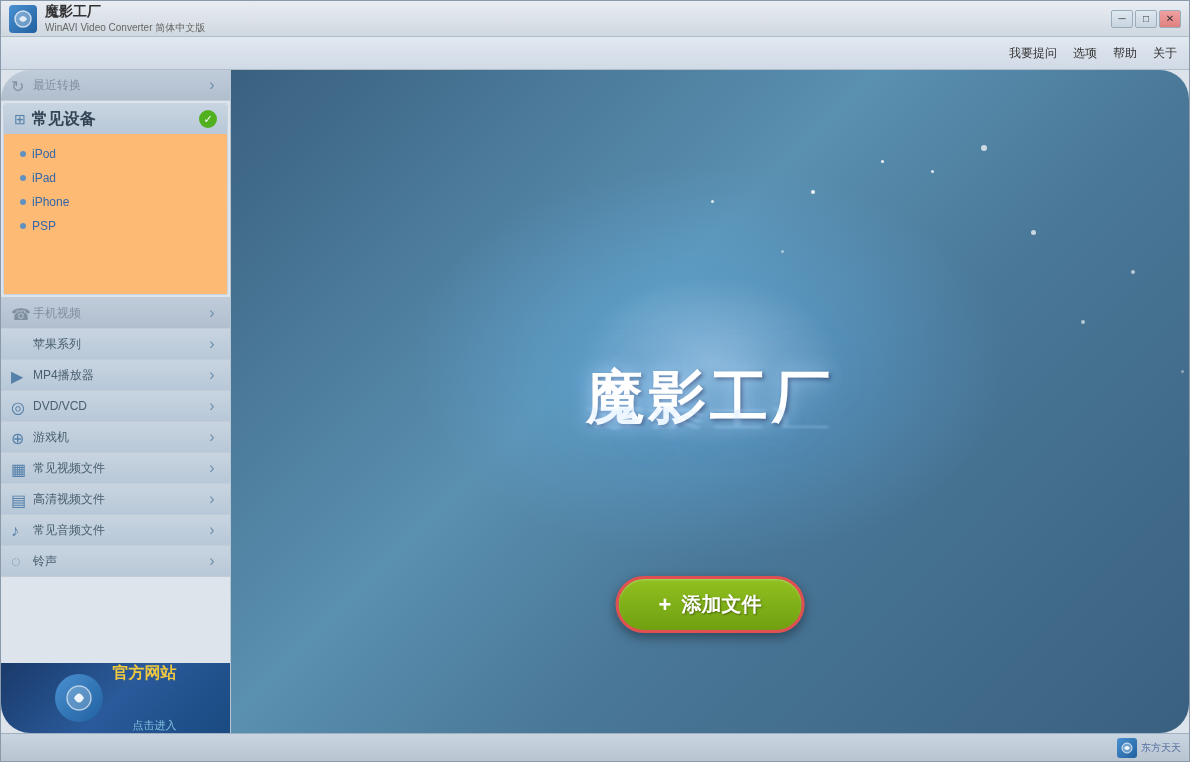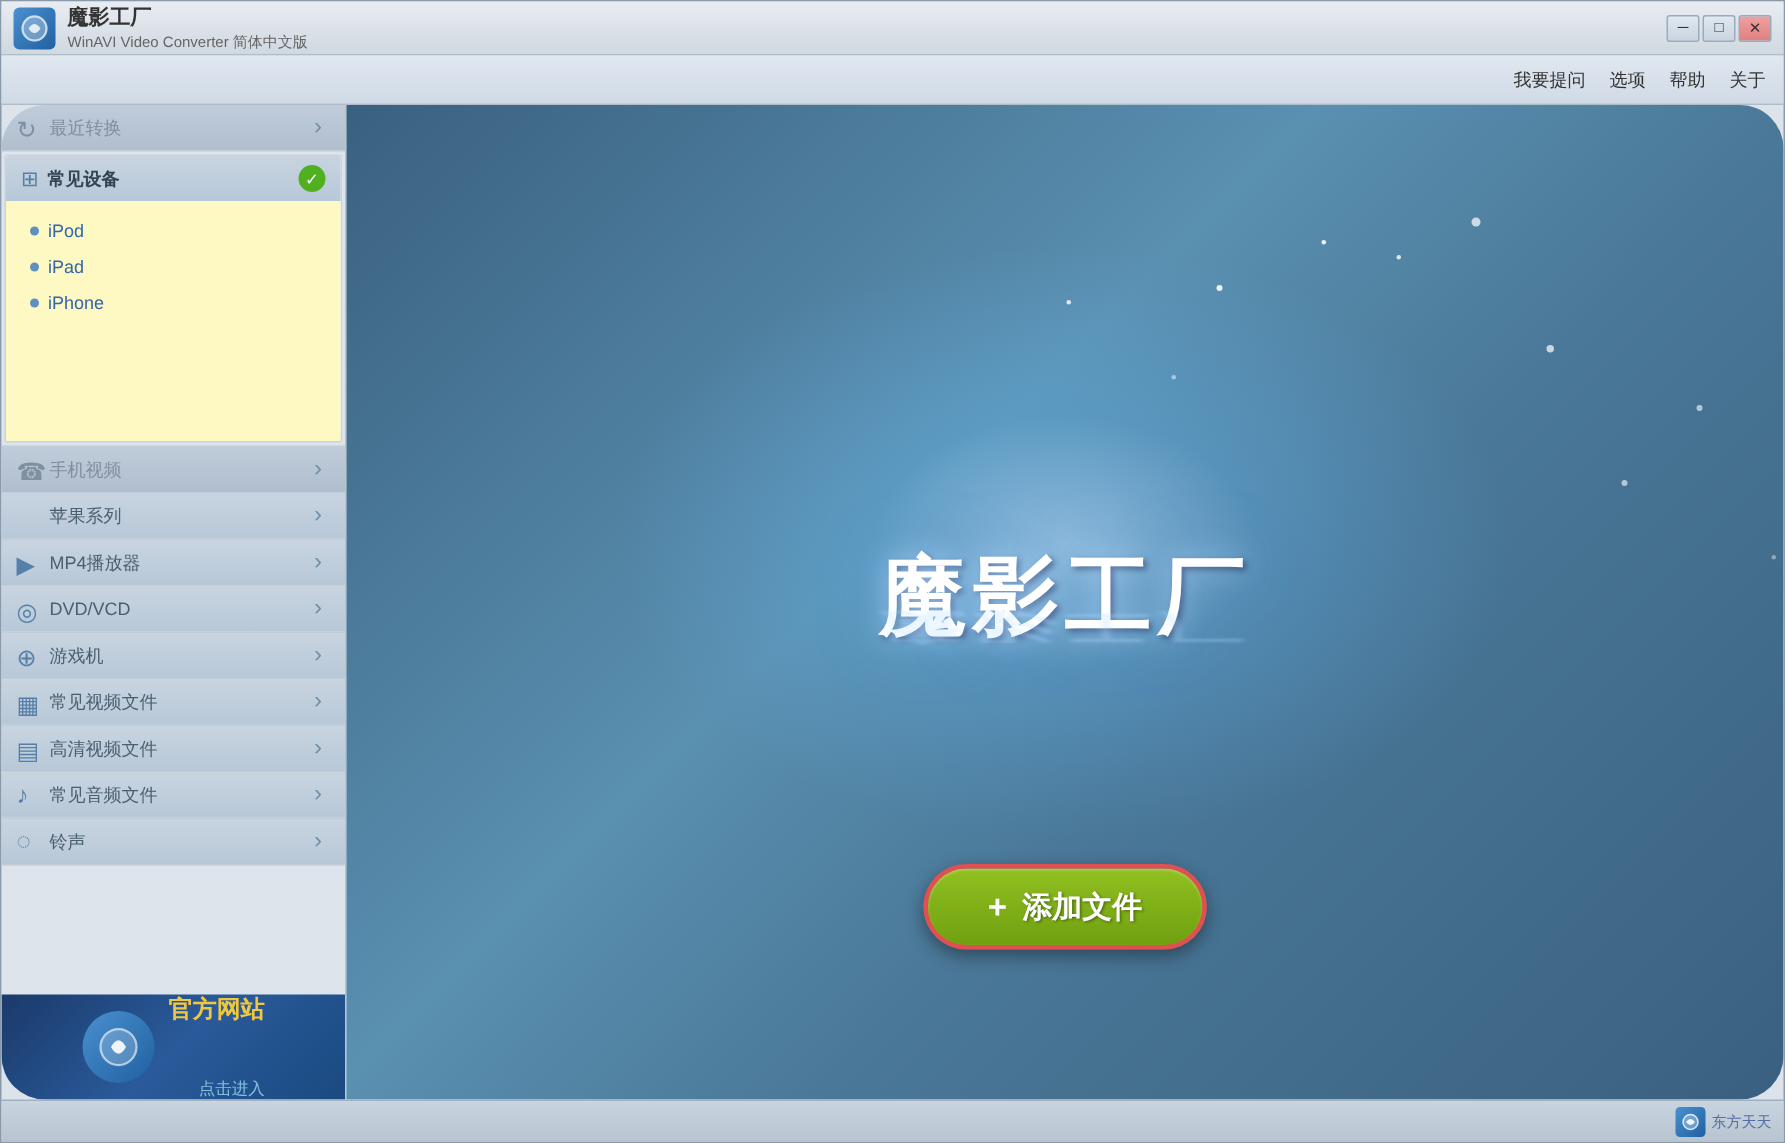--- a/index.html
+++ b/index.html
@@ -175,41 +175,41 @@
       gap: 6px;
       border-radius: 2px 2px 0 0;
     }
 
     .sidebar-expanded-header-icon {
       color: #5580aa;
       font-size: 14px;
     }
 
     .sidebar-expanded-header-text {
-      font-size: 12px;
+      font-size: 16px;
       color: #334455;
       font-weight: bold;
       flex: 1;
     }
 
     .checkmark-icon {
       width: 18px;
       height: 18px;
       background: #50b020;
       border-radius: 50%;
       display: flex;
       align-items: center;
       justify-content: center;
       color: white;
       font-size: 11px;
     }
 
     .device-list {
       padding: 8px 12px;
-      background: #fef9c3;
+      background: #fdba74;
       min-height: 160px;
     }
 
     .device-item {
       display: flex;
       align-items: center;
       padding: 5px 4px;
       cursor: pointer;
       gap: 6px;
     }
@@ -472,20 +472,24 @@
               <span class="device-name">iPod</span>
             </div>
             <div class="device-item">
               <div class="device-dot"></div>
               <span class="device-name">iPad</span>
             </div>
             <div class="device-item">
               <div class="device-dot"></div>
               <span class="device-name">iPhone</span>
             </div>
+            <div class="device-item">
+              <div class="device-dot"></div>
+              <span class="device-name">PSP</span>
+            </div>
           </div>
         </div>
       </div>
 
       <div class="sidebar-section">
         <div class="sidebar-header disabled">
           <span class="sidebar-header-icon">☎</span>
           <span class="sidebar-header-text">手机视频</span>
           <span class="sidebar-arrow icon-arrow-right"></span>
         </div>

